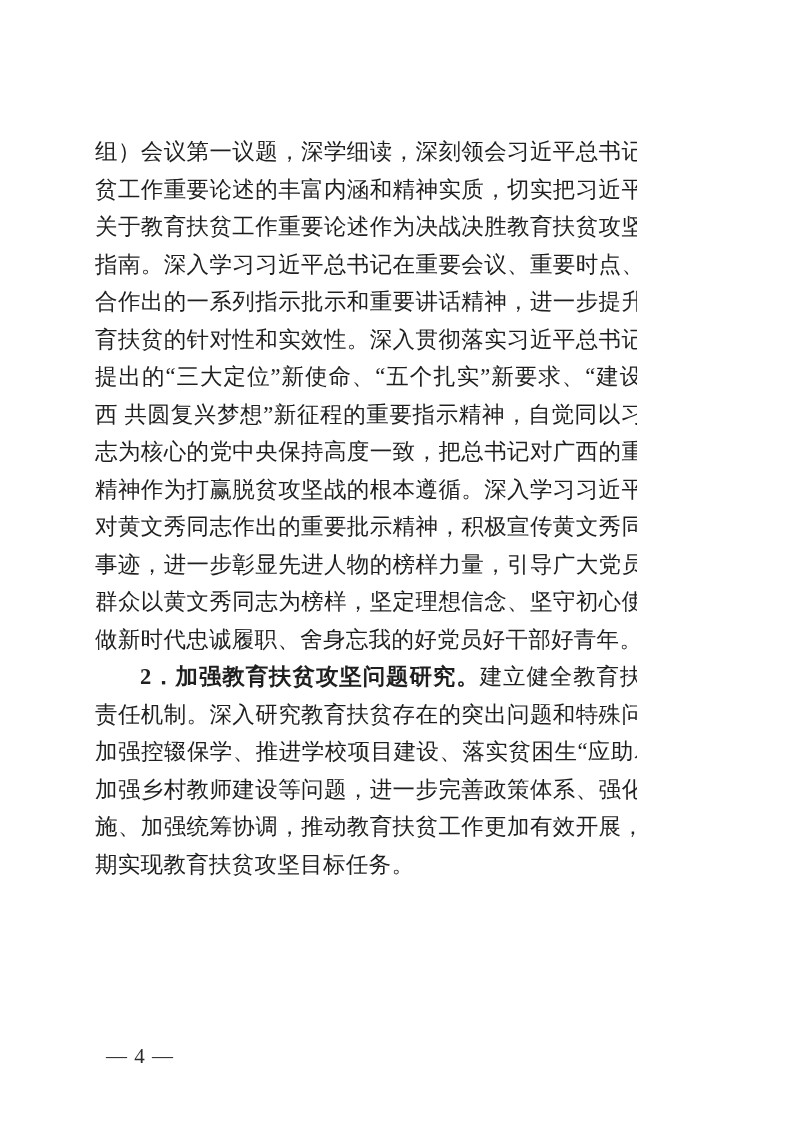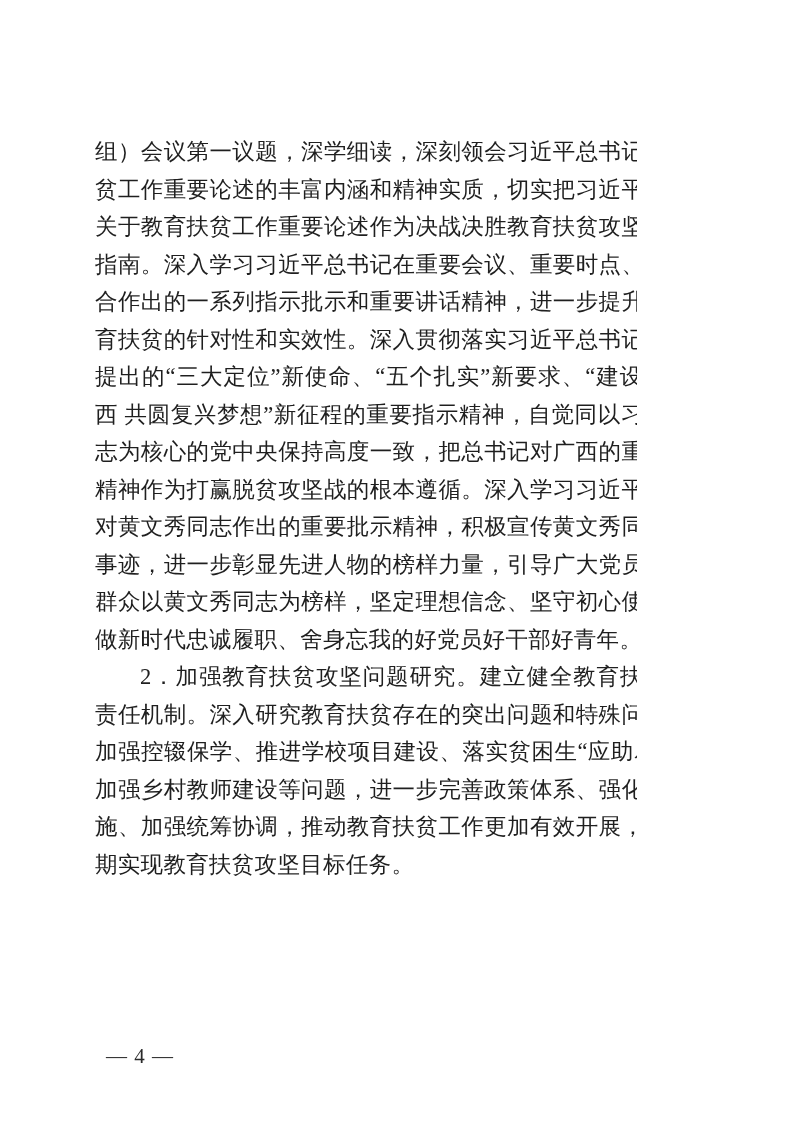--- a/index.html
+++ b/index.html
@@ -21,21 +21,21 @@
   }
   .para {
     font-size: 22.5px;
     line-height: 37.5px;
     text-align: justify;
     text-justify: inter-ideograph;
     letter-spacing: 0.3px;
     color: #1f1f1f;
   }
   .para.indent { text-indent: 2em; }
-  .para .lead { font-weight: 400; }
+  .para .lead { font-weight: 700; }
   .footer {
     position: absolute;
     left: 106px;
     top: 1044px;
     font-size: 21px;
     letter-spacing: 1px;
     color: #2a2a2a;
     font-family: "Liberation Serif", "DejaVu Serif", serif;
   }
 </style>

